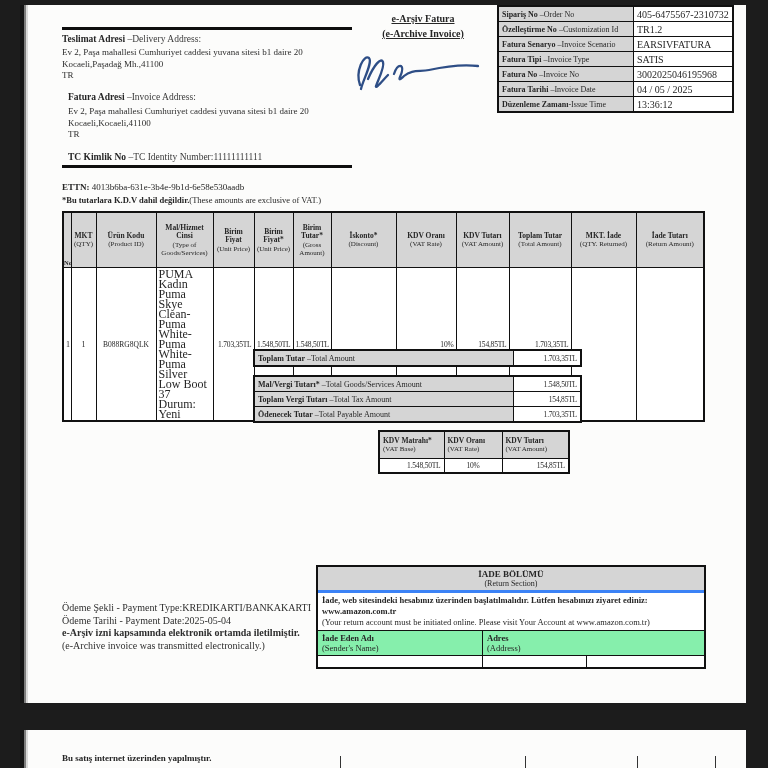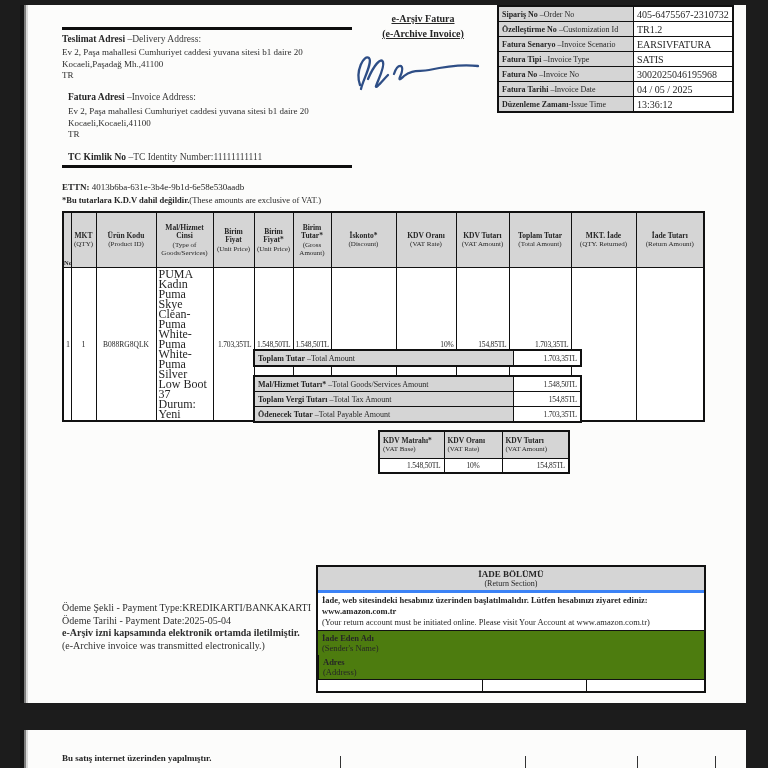--- a/index.html
+++ b/index.html
@@ -50,21 +50,21 @@
   .vats th{background:#d5d5d5;height:24px;text-align:left;font-weight:bold;line-height:9px;vertical-align:middle;}
   .vats th .h-en{display:block;font-weight:normal;font-size:7px;}
   .vats td{height:11px;text-align:right;background:#fff;white-space:nowrap;letter-spacing:-.2px;}
   .vats td.mid{text-align:center;}
   
   .ret{width:386px;border:2px solid #111;background:#fff;font-size:8.5px;}
   .ret-head{background:#d5d5d5;border-bottom:3px solid #3b82f6;text-align:center;padding:2px 0;}
   .ret-head .t1{font-weight:bold;font-size:9px;display:block;}
   .ret-head .t2{font-size:8px;display:block;}
   .ret-body{padding:2px 4px;border-bottom:1px solid #111;line-height:11px;font-size:8.5px;}
-  .ret-cols{display:flex;background:#4d7c0f;border-bottom:1px solid #111;flex-direction:column;}
+  .ret-cols{display:flex;background:#86efac;border-bottom:1px solid #111;}
   .ret-col{padding:2px 4px;font-size:8.5px;line-height:10px;}
   .ret-col b{display:block;}
   .ret-col .en{font-weight:normal;}
   .ret-col+.ret-col{border-left:1px solid #111;}
   .ret-empty{display:flex;height:11px;background:#fff;}
   .ret-empty div+div{border-left:1px solid #111;}
   .pay{font-size:10px;line-height:12.5px;color:#2e2e2e;}
   .p2-note{font-size:9px;font-weight:bold;}
   .tick{position:absolute;width:1px;height:12px;background:#333;}
   .sig-svg{display:block;}
@@ -206,21 +206,21 @@
         <tr>
       <td class="t-label"><b>Toplam Tutar </b><span class="en">–Total Amount</span></td>
       <td class="t-value">1.703,35TL</td>
     </tr>
   </tbody>
     </table>
 
   <table class="trow abs" style="left:233px;top:370px;">
     <tbody>
         <tr>
-      <td class="t-label"><b>Mal/Hizmet Tutarı* </b><span class="en">–Total Goods/Services Amount</span></td>
+      <td class="t-label"><b>Mal/Vergi Tutarı* </b><span class="en">–Total Goods/Services Amount</span></td>
       <td class="t-value">1.548,50TL</td>
     </tr>
     <tr>
       <td class="t-label"><b>Toplam Vergi Tutarı </b><span class="en">–Total Tax Amount</span></td>
       <td class="t-value">154,85TL</td>
     </tr>
     <tr>
       <td class="t-label"><b>Ödenecek Tutar </b><span class="en">–Total Payable Amount</span></td>
       <td class="t-value">1.703,35TL</td>
     </tr>

